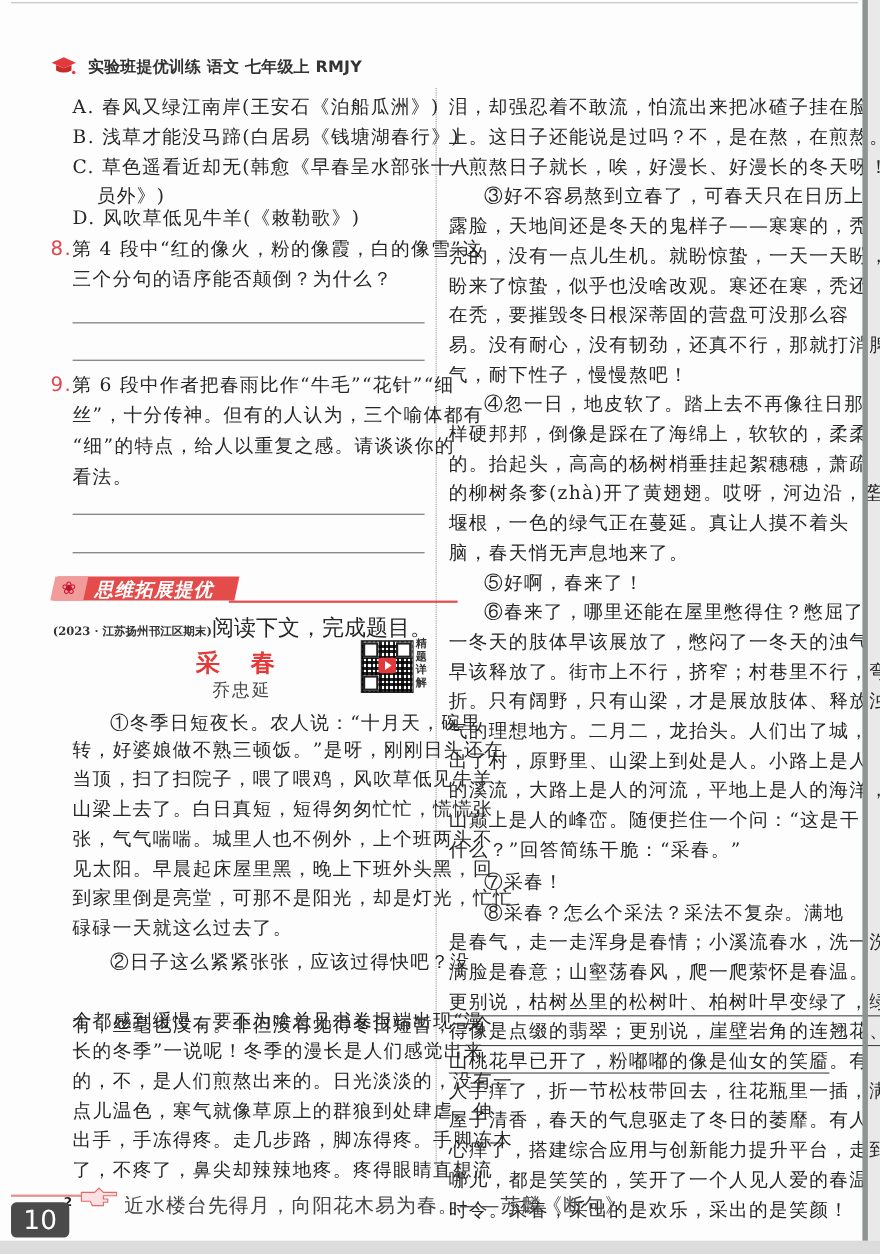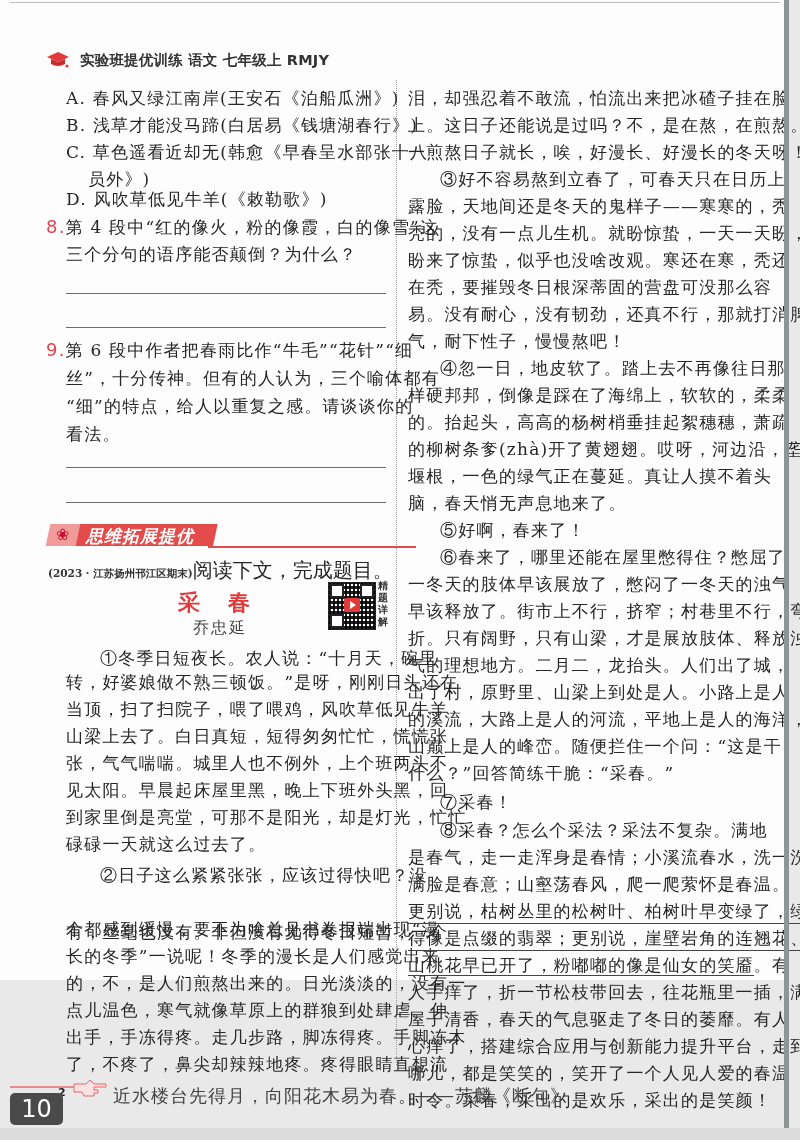--- a/index.html
+++ b/index.html
@@ -1,18 +1,18 @@
 <!DOCTYPE html>
 <html><head>
 <meta charset="utf-8">
 <style>
   html, body { margin:0; padding:0; }
   body { width:800px; height:1140px; background:#e9e9e9; position:relative; overflow:hidden;
          font-family:"DejaVu Serif","Liberation Serif",serif; color:#222; }
-  .page { position:absolute; left:0; top:0; width:786px; height:980px; background:#fdfdfd; }
+  .page { position:absolute; left:0; top:0; width:786px; height:1128px; background:#fdfdfd; }
   .page-top-line { position:absolute; left:10px; top:2px; width:770px; height:1px; background:#bdbdbd; }
   .page-edge { position:absolute; left:784px; top:0; width:5px; height:1128px; background:#8e9595; }
   .bottom-strip { position:absolute; left:0; top:1128px; width:800px; height:12px; background:#dcdcdc; }
 
   .header { position:absolute; left:46px; top:49px; height:22px; display:flex; align-items:center; gap:10px; }
   .cap-icon { width:24px; height:18px; position:relative; }
   .header-title { font-family:"DejaVu Sans","Liberation Sans",sans-serif; font-size:14.5px; font-weight:bold; color:#333; letter-spacing:0.2px; }
 
   .divider { position:absolute; left:396px; top:80px; width:0; height:985px; border-left:1px dotted #9a9a9a; }
 

